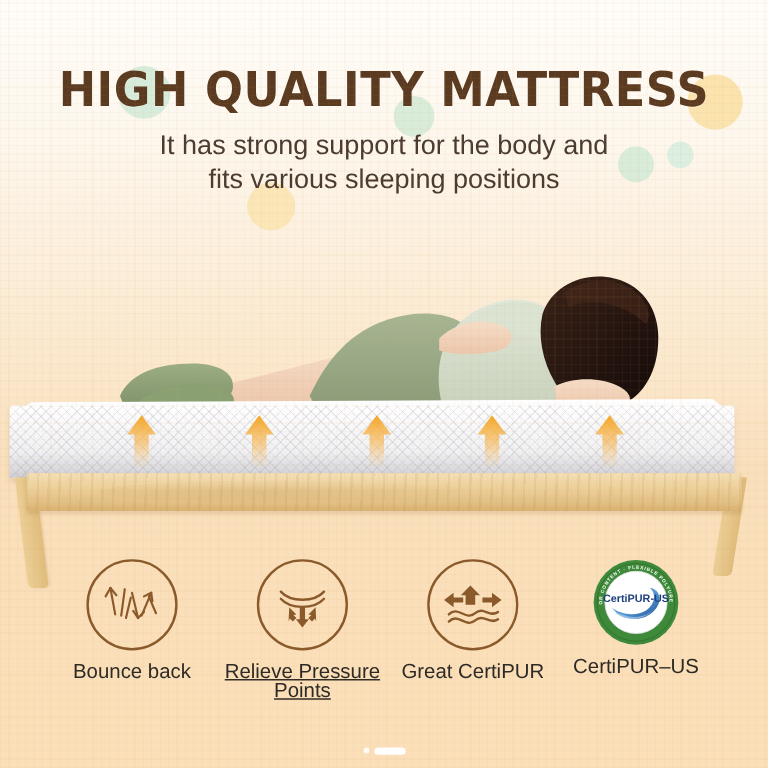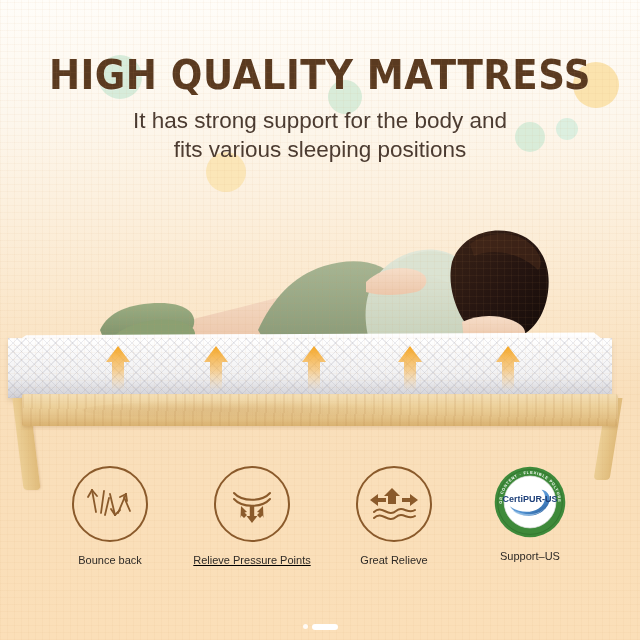--- a/index.html
+++ b/index.html
@@ -109,21 +109,21 @@
   
   .features{position:absolute;left:0;top:466px;width:640px;height:130px;}
   .feature{position:absolute;top:0;width:160px;text-align:center;}
   .feature .circle{
     width:72px;height:72px;margin:0 auto;
     border:2px solid #8a5a2b;border-radius:50%;
     position:relative;
   }
   .feature .circle svg{position:absolute;left:0;top:0;width:72px;height:72px;}
   .feature .label{
-    margin-top:10px;font-size:11px;line-height:16px;color:#2e2a26;
+    margin-top:10px;font-size:17px;line-height:16px;color:#2e2a26;
     font-family:"Liberation Sans", sans-serif;
   }
   .badge-wrap{width:72px;height:72px;margin:0 auto;position:relative;}
 
   
   .pager{position:absolute;left:0;right:0;top:617px;height:12px;text-align:center;}
   .pager .dot{
     display:inline-block;width:5px;height:5px;border-radius:50%;
     background:rgba(255,255,255,.85);vertical-align:middle;margin-right:4px;
   }
@@ -306,21 +306,21 @@
         <svg viewBox="0 0 72 72" fill="none" stroke="#8a5a2b" stroke-width="2" stroke-linecap="round">
           <path d="M16 44 C 24 36, 30 50, 38 43 C 45 37, 50 47, 57 42"></path>
           <path d="M16 50 C 24 42, 30 56, 38 49 C 45 43, 50 53, 57 48"></path>
           <g fill="#8a5a2b" stroke="none">
             <path d="M34 20 L42 28 L38 28 L38 36 L30 36 L30 28 L26 28 Z"></path>
             <path d="M12 32 L20 26 L20 30 L28 30 L28 34 L20 34 L20 38 Z"></path>
             <path d="M60 32 L52 26 L52 30 L44 30 L44 34 L52 34 L52 38 Z"></path>
           </g>
         </svg>
       </div>
-      <div class="label">Great Relieve</div>
+      <div class="label">Great CertiPUR</div>
     </div>
 
     <div class="feature" style="left:450px;">
       <div class="badge-wrap">
         <svg viewBox="0 0 100 100" width="72" height="72">
           <defs>
             <path id="ringTop" d="M 50 50 m -39 0 a 39 39 0 1 1 78 0" fill="none"></path>
             <path id="ringBot" d="M 50 50 m -32 0 a 32 32 0 1 0 64 0" fill="none"></path>
             <linearGradient id="swoosh" x1="0" y1="0" x2="1" y2="1">
               <stop offset="0%" stop-color="#9fc6e8"></stop>
@@ -340,21 +340,21 @@
           <text x="50" y="50" text-anchor="middle" font-family="'Liberation Sans',sans-serif" font-size="12.5" font-weight="bold" fill="#1d3f79">CertiPUR-US</text>
 
           <text font-family="'Liberation Sans',sans-serif" font-size="5.4" font-weight="bold" fill="#ffffff" letter-spacing="1.1">
             <textPath href="#ringTop" startOffset="50%" text-anchor="middle">CERTIFIED FOR CONTENT · FLEXIBLE POLYURETHANE FOAM</textPath>
           </text>
           <text font-family="'Liberation Sans',sans-serif" font-size="5" font-weight="bold" fill="#ffffff" letter-spacing=".8">
             <textPath href="#ringBot" startOffset="50%" text-anchor="middle">WWW.CERTIPUR.US</textPath>
           </text>
         </svg>
       </div>
-      <div class="label">Support–US</div>
+      <div class="label">CertiPUR–US</div>
     </div>
   </div>
 
   <div class="pager">
     <span class="dot"></span><span class="pill"></span>
   </div>
 
 </div>
 
 </body></html>

